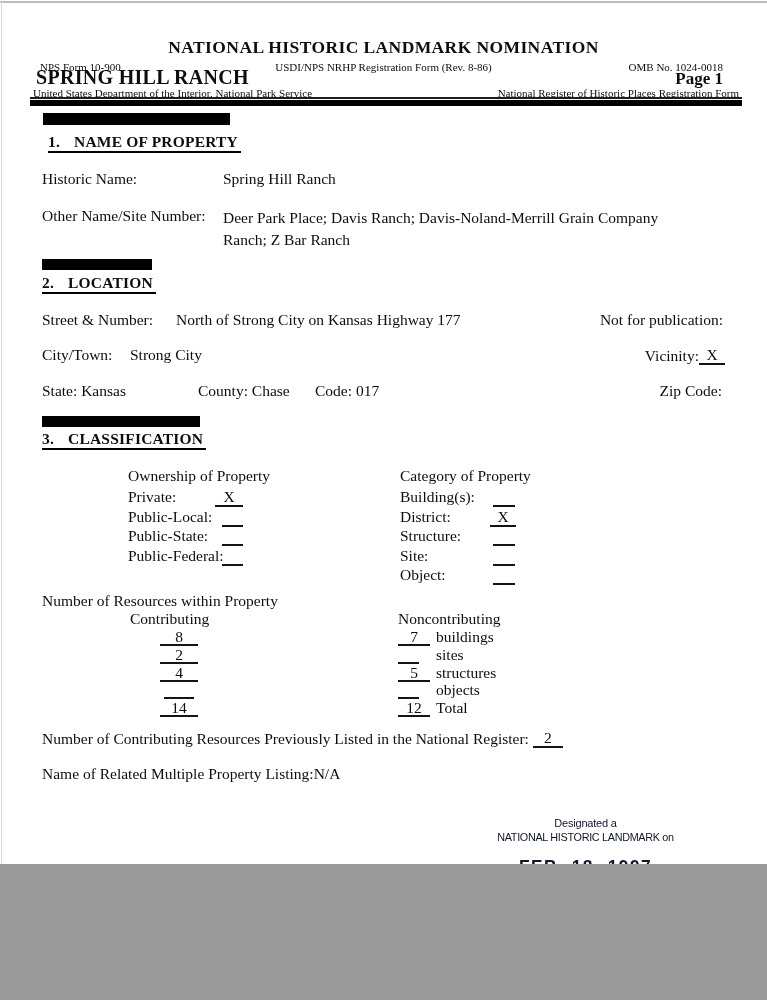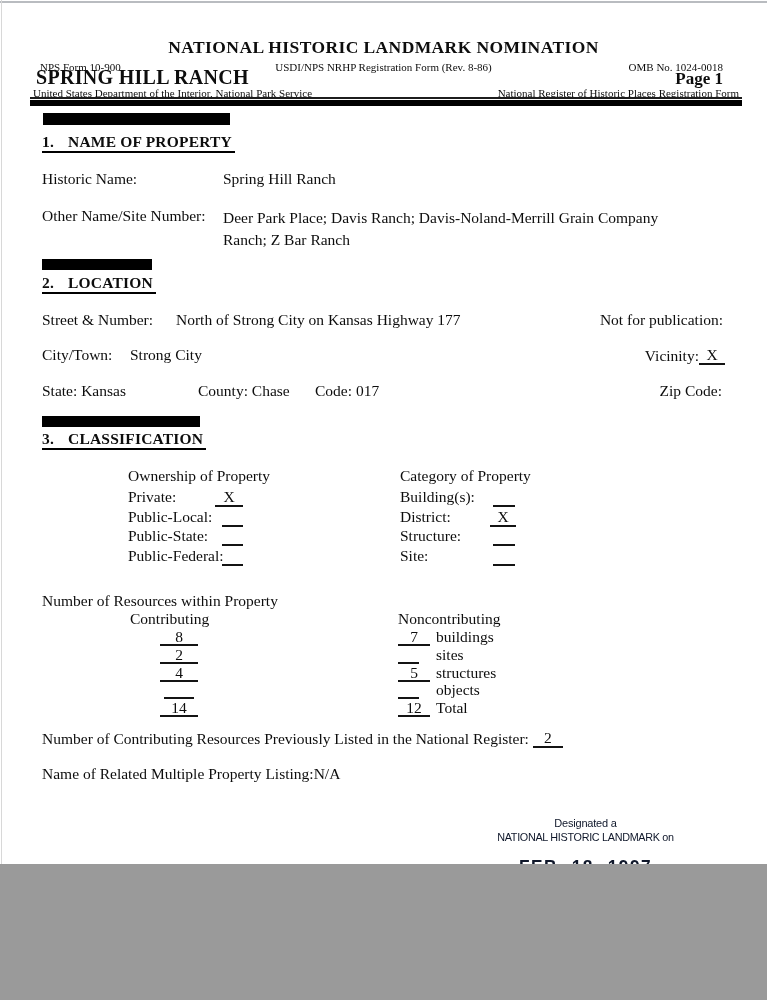--- a/index.html
+++ b/index.html
@@ -60,21 +60,21 @@
   <div class="abs hdr-small" style="top:61px; left:0; width:100%; text-align:center;">USDI/NPS NRHP Registration Form (Rev. 8-86)</div>
   <div class="abs hdr-small" style="top:61px; right:44px;">OMB No. 1024-0018</div>
   <div class="abs prop-title">SPRING HILL RANCH</div>
   <div class="abs page-label">Page 1</div>
   <div class="abs hdr-small" style="top:87px; left:33px;">United States Department of the Interior, National Park Service</div>
   <div class="abs hdr-small" style="top:87px; right:28px;">National Register of Historic Places Registration Form</div>
   <div class="abs rule-thin"></div>
   <div class="abs rule-thick"></div>
 
   <div class="secbar" style="top:113px; left:43px; width:187px;"></div>
-  <div class="abs" style="top:133px; left:42px;">
+  <div class="abs" style="top:133px; left:48px;">
     <span class="sec-heading"><span class="num">1.</span><span>NAME OF PROPERTY</span></span>
   </div>
   <div class="abs body-text" style="top:170px; left:42px;">Historic Name:</div>
   <div class="abs body-text" style="top:170px; left:223px;">Spring Hill Ranch</div>
   <div class="abs body-text" style="top:207px; left:42px;">Other Name/Site Number:</div>
   <div class="abs body-text" style="top:207px; left:223px; line-height:21.5px;">
     <div>Deer Park Place; Davis Ranch; Davis-Noland-Merrill Grain Company</div>
     <div>Ranch; Z Bar Ranch</div>
   </div>
 
@@ -131,20 +131,24 @@
       <span class="cls-slot slot" style="left:90px; width:26px;">X</span>
     </div>
     <div class="cls-row">
       <span class="cls-label">Structure:</span>
       <span class="cls-slot slot" style="left:93px; width:22px;"></span>
     </div>
     <div class="cls-row">
       <span class="cls-label">Site:</span>
       <span class="cls-slot slot" style="left:93px; width:22px;"></span>
     </div>
+    <div class="cls-row">
+      <span class="cls-label">Object:</span>
+      <span class="cls-slot slot" style="left:93px; width:22px;"></span>
+    </div>
   </div>
 
   <div class="abs body-text" style="top:592px; left:42px;">Number of Resources within Property</div>
   <div class="abs body-text" style="top:610px; left:130px;">Contributing</div>
   <div class="abs body-text" style="top:610px; left:398px;">Noncontributing</div>
 
   <div class="abs" style="top:628px; left:0; width:767px;">
     <div class="res-row">
       <span class="res-cont slot">8</span>
       <span class="res-non slot">7</span>

